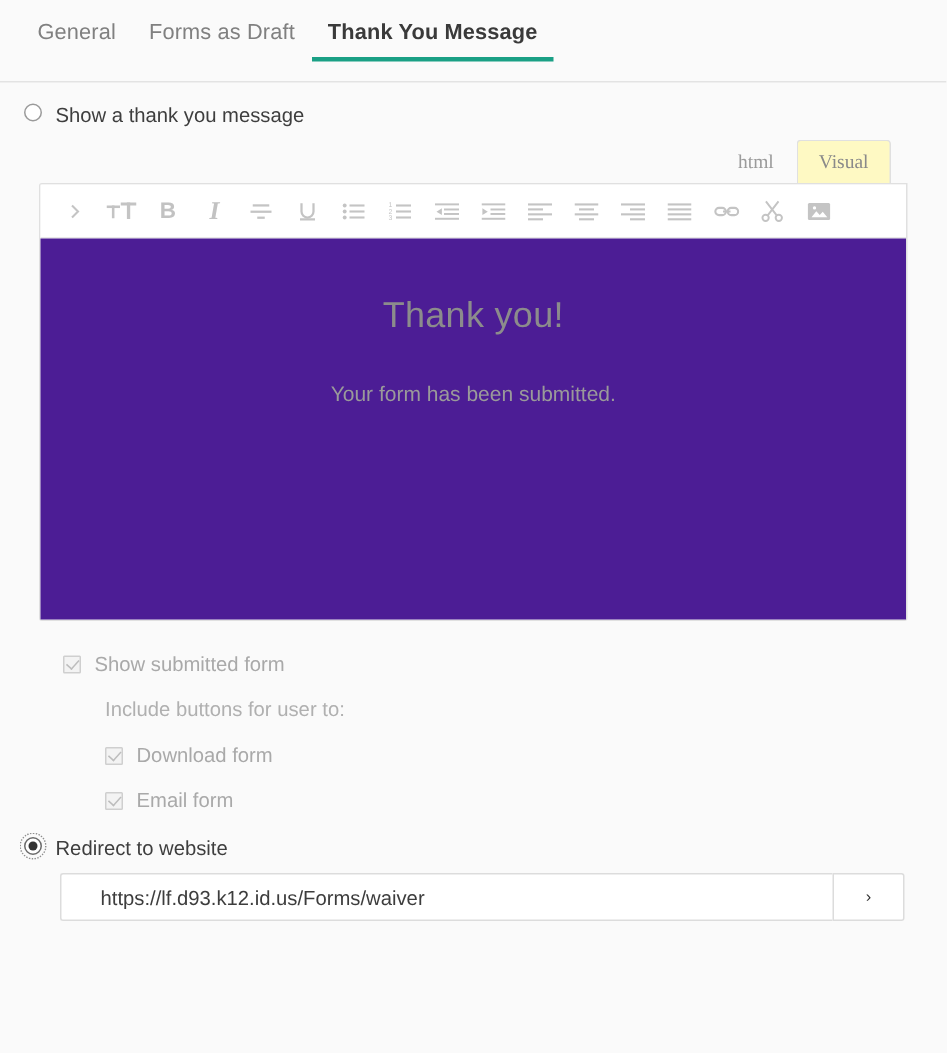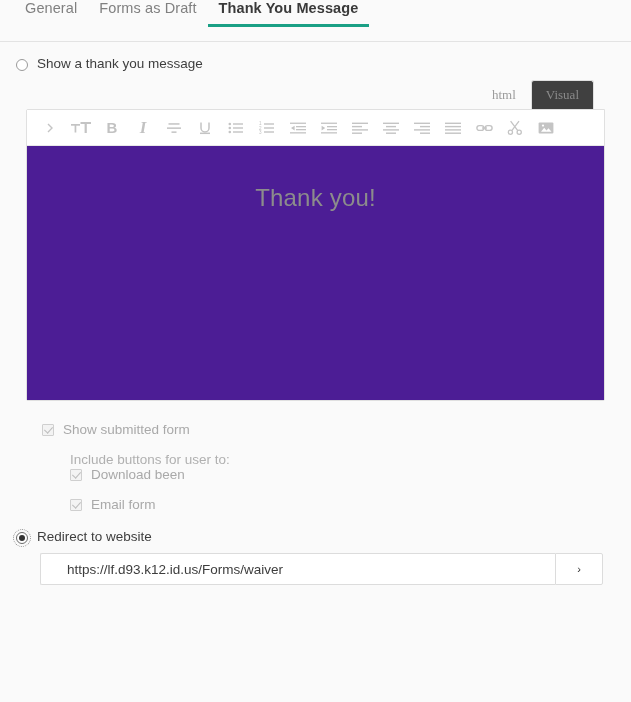--- a/index.html
+++ b/index.html
@@ -13,24 +13,24 @@
     background: #fafafa;
     font-family: "Liberation Sans", sans-serif;
     font-size: 13px;
     color: #4a4a4a;
     overflow: hidden;
   }
 
   
   .tabbar {
     position: relative;
-    height: 42px;
+    height: 55px;
     border-bottom: 1px solid #e3e3e3;
     display: flex;
-    align-items: flex-start;
+    align-items: center;
     padding-left: 14px;
   }
   .tab {
     font-size: 14.5px;
     color: #808080;
     padding: 0 11px 10px 11px;
     cursor: pointer;
     white-space: nowrap;
     letter-spacing: .1px;
     position: relative;
@@ -58,21 +58,21 @@
     font-size: 13.5px;
     font-weight: bold;
     color: #2e2e2e;
     margin: 22px 0 0 0;
     letter-spacing: .1px;
   }
 
   
   .radio-row {
     display: flex;
-    align-items: flex-end;
+    align-items: flex-start;
     margin-top: 14px;
   }
   .radio {
     width: 12px; height: 12px;
     border-radius: 50%;
     border: 1px solid #9a9a9a;
     background: #fff;
     margin-right: 9px;
     flex: none;
     position: relative;
@@ -113,21 +113,21 @@
     padding: 6px 14px 6px 14px;
     border: 1px solid transparent;
     border-bottom: none;
     border-radius: 3px 3px 0 0;
     cursor: pointer;
     background: transparent;
     font-family: Liberation Serif, serif;
     line-height: 16px;
   }
   .etab.active {
-    background: #404040;
+    background: #fef9c3;
     border-color: #e0e0e0;
     color: #8a8a8a;
     position: relative;
     z-index: 3;
   }
 
   .editor {
     border: 1px solid #e0e0e0;
     background: #f4f4f4;
     border-radius: 2px 0 2px 2px;
@@ -207,20 +207,21 @@
     transform: rotate(42deg);
   }
   .cb-label {
     font-size: 13.5px;
     color: #a9a9a9;
   }
   .sub-note {
     font-size: 13.5px;
     color: #b0b0b0;
     padding-left: 28px;
+    margin-bottom: 16px;
   }
 
   
   .url-row {
     display: flex;
     margin: 9px 12px 0 24px;
   }
   .url-input {
     flex: 1;
     height: 32px;
@@ -415,37 +416,38 @@
             <rect x="0.6" y="1.4" width="14.8" height="11.2" rx="1"></rect>
             <path d="M3 10.8l3.2-4 2.3 2.6 2-2.2 3 3.6z" fill="#ffffff"></path>
             <circle cx="5" cy="4.6" r="1.1" fill="#ffffff"></circle>
           </svg>
         </div>
 
       </div>
 
       <div class="editor-body">
         <p class="ty-title">Thank you!</p>
+        <div class="ty-sub">Your form has been submitted.</div>
       </div>
 
     </div>
   </div>
 
   <div class="cb-group">
 
     <div class="cb-row">
       <span class="cb checked"></span>
       <span class="cb-label">Show submitted form</span>
     </div>
 
     <div class="sub-note">Include buttons for user to:</div>
 
     <div class="cb-row indent">
       <span class="cb checked"></span>
-      <span class="cb-label">Download been</span>
+      <span class="cb-label">Download form</span>
     </div>
 
     <div class="cb-row indent">
       <span class="cb checked"></span>
       <span class="cb-label">Email form</span>
     </div>
 
   </div>
 
   <div class="radio-row" style="margin-top:17px">

